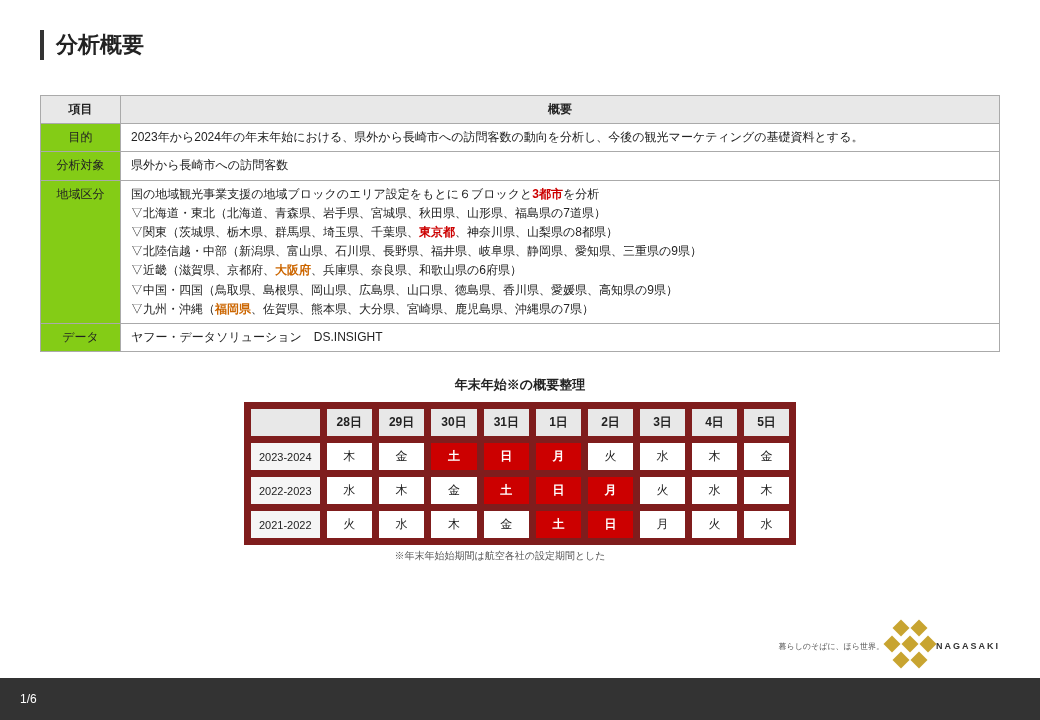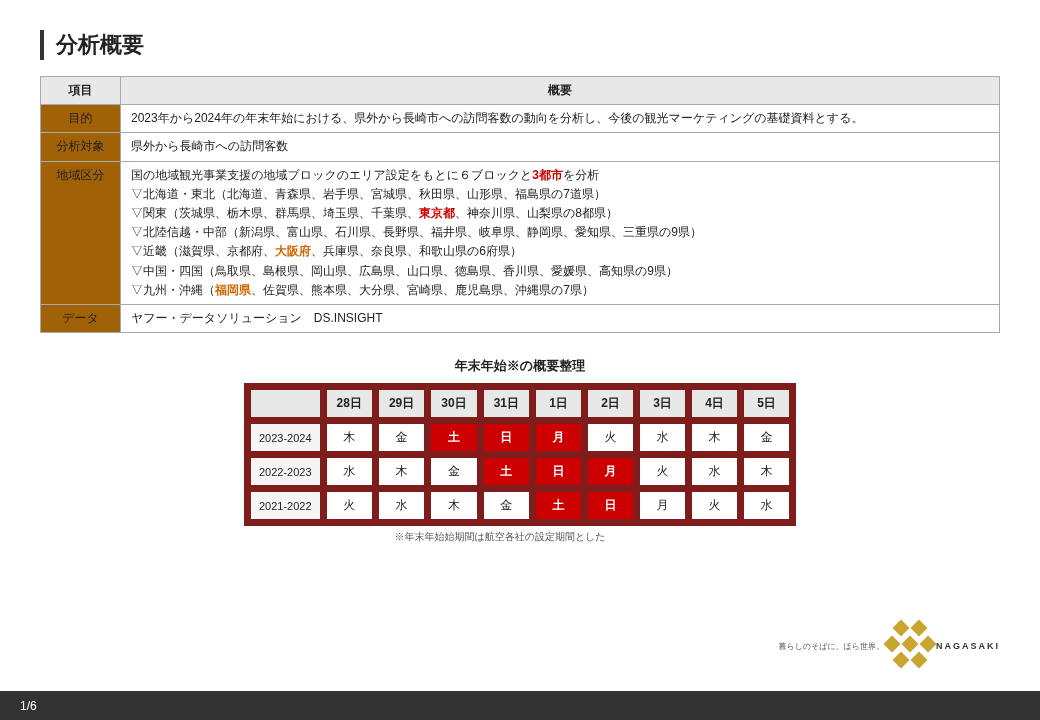--- a/index.html
+++ b/index.html
@@ -14,21 +14,21 @@
     }
     .page {
       width: 1040px;
       min-height: 720px;
       padding: 30px 40px 60px 40px;
       position: relative;
     }
     .page-header {
       display: flex;
       align-items: center;
-      margin-bottom: 16px;
+      margin-bottom: 35px;
       border-left: 4px solid #333;
       padding-left: 12px;
       font-family: Liberation Serif, serif;
     }
     .page-title {
       font-size: 22px;
       font-weight: bold;
       color: #222;
     }
     
@@ -43,21 +43,21 @@
       vertical-align: top;
       line-height: 1.6;
     }
     .main-table thead th {
       background: #e8e8e8;
       text-align: center;
       font-weight: bold;
       font-size: 12px;
     }
     .main-table td.row-header {
-      background: #a16207;
+      background: #84cc16;
       font-weight: normal;
       width: 80px;
       white-space: nowrap;
       text-align: center;
       vertical-align: top;
     }
     .col-header { width: 80px; background: #e8e8e8; text-align: center; }
     .col-content { }
 
     .text-red { color: #cc0000; font-weight: bold; }
@@ -105,21 +105,21 @@
       margin-top: 4px;
       padding-right: 40px;
     }
 
     
     .bottom-bar {
       position: absolute;
       bottom: 0;
       left: 0;
       right: 0;
-      height: 29px;
+      height: 42px;
       background: #333;
       display: flex;
       align-items: center;
       padding: 0 20px;
     }
     .page-number {
       color: #fff;
       font-size: 12px;
     }
 

